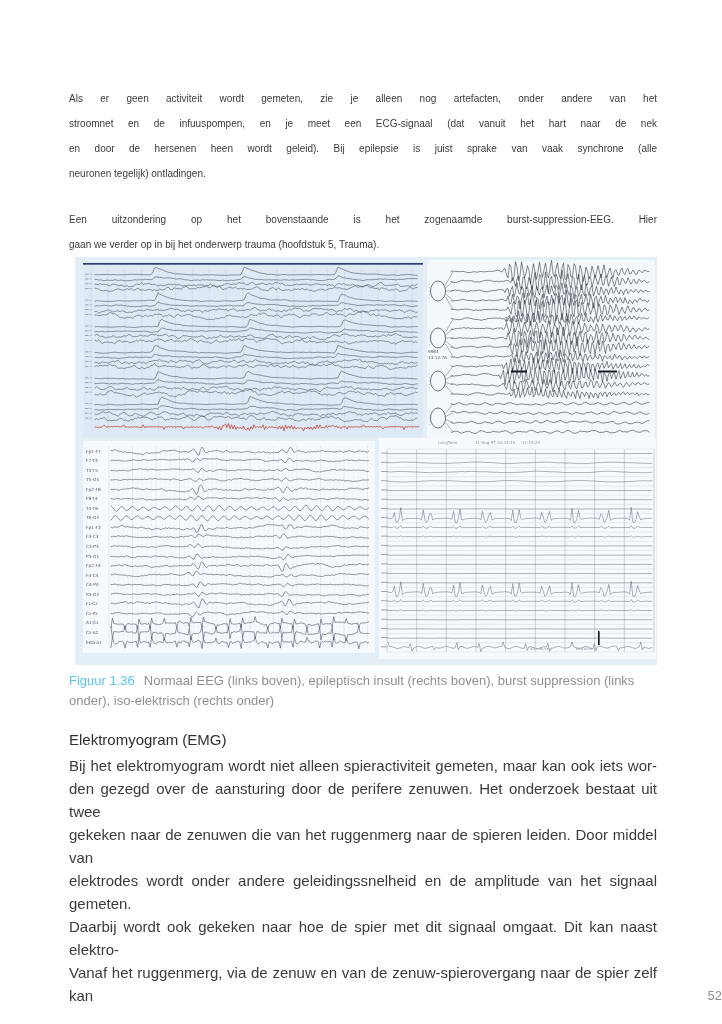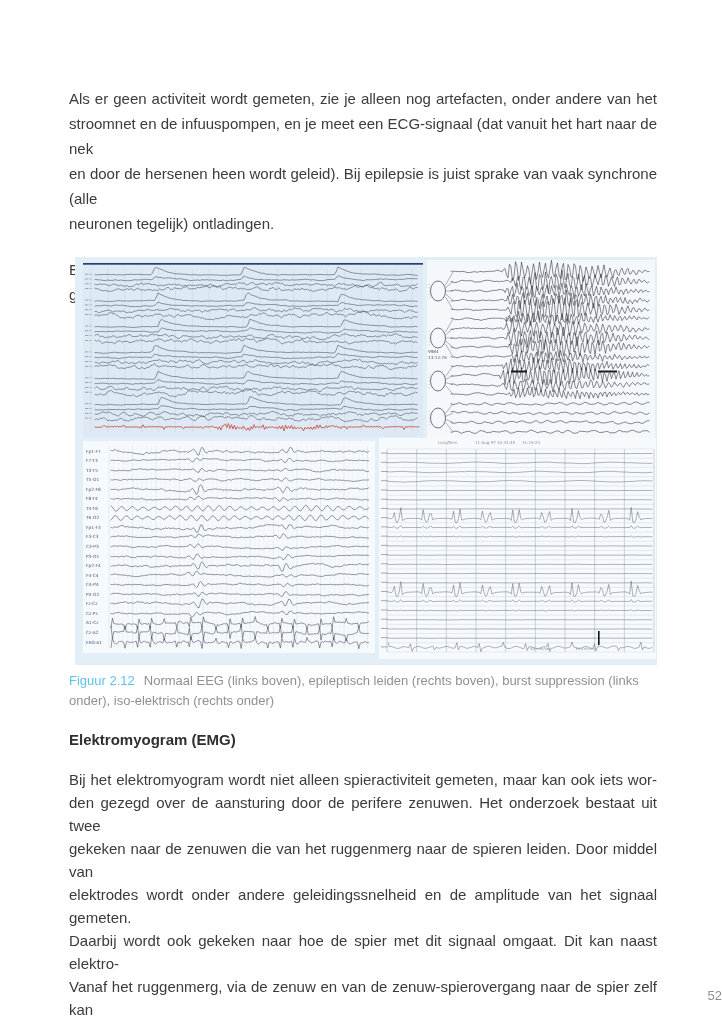--- a/index.html
+++ b/index.html
@@ -1,29 +1,29 @@
 <!DOCTYPE html>
 <html><head>
 <meta charset="utf-8">
 <style>
   *{margin:0;padding:0;box-sizing:border-box}
   html,body{background:#ffffff}
   body{width:722px;height:1024px;position:relative;font-family:"Liberation Sans",sans-serif;overflow:hidden}
   .page{position:absolute;inset:0;background:#fff}
   .running-header{position:absolute;top:20px;left:0;width:100%;text-align:center;font-size:13.5px;color:#8b8f93;letter-spacing:.3px}
-  .textblock{position:absolute;left:69px;top:86px;width:588px;color:#3b3b3b;font-size:15px;line-height:25px}
+  .textblock{position:absolute;left:69px;top:86px;width:588px;color:#3b3b3b;font-size:10px;line-height:25px}
   .para + .para{margin-top:21px}
   .jline{text-align:justify;text-align-last:justify}
   .jline.last{text-align:center;text-align-last:left}
   .figure{position:absolute;left:75px;top:257px;width:582px;height:408px;background:#e4eef7}
   .figure svg{display:block}
   .caption{position:absolute;left:69px;top:671px;width:588px;font-size:13px;line-height:20px;color:#8d9196}
   .caption .fig-label{color:#5fc3e8;margin-right:9px}
   .emg{position:absolute;left:69px;top:731px;width:588px;color:#3b3b3b}
-  .emg h3{font-size:15px;font-weight:bold;color:#2f2f2f;margin-bottom:20px}
+  .emg h3{font-size:15px;font-weight:normal;color:#2f2f2f;margin-bottom:6px}
   .emg .para{font-size:15px;line-height:23px}
   .page-number{position:absolute;top:988px;left:0;width:100%;text-align:right;font-size:13px;color:#8b8f93}
 </style>
 </head>
 <body>
 
 <div class="page">
 
   <div class="textblock">
     <div class="para" id="para1">
@@ -423,21 +423,21 @@
         <path d="M313.0 381.14L314.6 381.21L316.2 381.19L317.8 381.25L319.4 381.30L321.0 381.33L322.6 381.26L324.2 381.18L325.8 381.16L327.4 381.12L329.0 381.20L330.6 381.14L332.2 381.10L333.8 381.18L335.4 381.21L337.0 381.18L338.6 381.16L340.2 381.12L341.8 381.15L343.4 381.10L345.0 381.10L346.6 381.09L348.2 381.16L349.8 381.23L351.4 381.23L353.0 381.25L354.6 381.30L356.2 381.35L357.8 381.31L359.4 381.27L361.0 381.19L362.6 381.13L364.2 381.12L365.8 381.10L367.4 381.17L369.0 381.16L370.6 381.13L372.2 381.09L373.8 381.16L375.4 381.23L377.0 381.28L378.6 381.33L380.2 381.33L381.8 381.26L383.4 381.28L385.0 381.32L386.6 381.29L388.2 381.22L389.8 381.21L391.4 381.22L393.0 381.16L394.6 381.16L396.2 381.19L397.8 381.26L399.4 381.25L401.0 381.17L402.6 381.24L404.2 381.24L405.8 381.24L407.4 381.18L409.0 381.21L410.6 381.26L412.2 381.18L413.8 381.24L415.4 381.25L417.0 381.24L418.6 381.19L420.2 381.24L421.8 381.30L423.4 381.29L425.0 381.32L426.6 381.24L428.2 381.22L429.8 381.22L431.4 381.22L433.0 381.26L434.6 381.28L436.2 381.26L437.8 381.26L439.4 381.19L441.0 381.13L442.6 381.13L444.2 381.10L445.8 381.07L447.4 381.16L449.0 381.16L450.6 381.17L452.2 381.18L453.8 381.11L455.4 381.08L457.0 381.17L458.6 381.17L460.2 381.14L461.8 381.21L463.4 381.25L465.0 381.26L466.6 381.18L468.2 381.22L469.8 381.19L471.4 381.15L473.0 381.15L474.6 381.20L476.2 381.22L477.8 381.19L479.4 381.24L481.0 381.24L482.6 381.23L484.2 381.17L485.8 381.18L487.4 381.17L489.0 381.21L490.6 381.22L492.2 381.21L493.8 381.22L495.4 381.23L497.0 381.27L498.6 381.30L500.2 381.26L501.8 381.28L503.4 381.21L505.0 381.20L506.6 381.16L508.2 381.23L509.8 381.24L511.4 381.30L513.0 381.27L514.6 381.23L516.2 381.18L517.8 381.23L519.4 381.18L521.0 381.12L522.6 381.13L524.2 381.09L525.8 381.06L527.4 381.02L529.0 381.12L530.6 381.12L532.2 381.09L533.8 381.10L535.4 381.16L537.0 381.18L538.6 381.23L540.2 381.16L541.8 381.20L543.4 381.14L545.0 381.16L546.6 381.17L548.2 381.22L549.8 381.24L551.4 381.22L553.0 381.26L554.6 381.30L556.2 381.25L557.8 381.18L559.4 381.23L561.0 381.20L562.6 381.18L564.2 381.18L565.8 381.14L567.4 381.17L569.0 381.15L570.6 381.17L572.2 381.17L573.8 381.19L575.4 381.14L577.0 381.15" fill="none" stroke="#5d6474" stroke-width="0.5" stroke-linejoin="round" stroke-linecap="round"></path>
         <rect x="306" y="389.43" width="7" height="0.9" fill="#98a0b0"></rect>
         <path d="M313.0 385.66L314.6 389.67L316.2 389.53L317.8 389.99L319.4 390.48L321.0 391.25L322.6 391.36L324.2 391.24L325.8 390.77L327.4 389.94L329.0 389.71L330.6 389.69L332.2 390.30L333.8 390.72L335.4 386.82L337.0 394.37L338.6 390.97L340.2 390.34L341.8 389.63L343.4 389.46L345.0 389.72L346.6 390.16L348.2 391.01L349.8 391.30L351.4 391.18L353.0 390.79L354.6 390.28L356.2 389.63L357.8 389.31L359.4 392.93L361.0 390.39L362.6 390.93L364.2 391.17L365.8 390.85L367.4 390.44L369.0 389.88L370.6 389.51L372.2 389.50L373.8 389.85L375.4 390.61L377.0 391.02L378.6 391.23L380.2 390.74L381.8 385.64L383.4 392.84L385.0 389.50L386.6 389.48L388.2 389.96L389.8 390.72L391.4 391.08L393.0 391.20L394.6 390.77L396.2 390.32L397.8 389.75L399.4 389.47L401.0 389.88L402.6 390.62L404.2 386.49L405.8 394.66L407.4 391.25L409.0 390.64L410.6 390.01L412.2 389.40L413.8 389.29L415.4 389.56L417.0 390.14L418.6 390.64L420.2 390.80L421.8 390.68L423.4 390.03L425.0 389.47L426.6 389.39L428.2 385.18L429.8 390.31L431.4 390.91L433.0 391.58L434.6 391.54L436.2 391.03L437.8 390.29L439.4 389.63L441.0 389.54L442.6 389.53L444.2 390.21L445.8 390.85L447.4 391.46L449.0 391.44L450.6 386.45L452.2 393.49L453.8 389.93L455.4 389.61L457.0 389.95L458.6 390.69L460.2 391.11L461.8 391.42L463.4 391.48L465.0 391.05L466.6 390.43L468.2 389.81L469.8 389.80L471.4 390.01L473.0 386.32L474.6 394.56L476.2 391.40L477.8 391.07L479.4 390.65L481.0 389.85L482.6 389.47L484.2 389.42L485.8 389.92L487.4 390.67L489.0 390.99L490.6 390.93L492.2 390.83L493.8 390.41L495.4 389.79L497.0 384.97L498.6 389.88L500.2 390.27L501.8 391.12L503.4 391.51L505.0 391.34L506.6 390.99L508.2 390.19L509.8 389.47L511.4 389.52L513.0 389.89L514.6 390.70L516.2 391.28L517.8 391.44L519.4 386.74L521.0 393.76L522.6 389.83L524.2 389.24L525.8 389.26L527.4 389.62L529.0 390.37L530.6 390.83L532.2 391.09L533.8 390.76L535.4 390.01L537.0 389.31L538.6 388.97L540.2 389.08L541.8 389.52L543.4 393.55L545.0 390.69L546.6 390.86L548.2 390.67L549.8 390.20L551.4 389.62L553.0 389.49L554.6 389.72L556.2 390.24L557.8 390.84L559.4 391.32L561.0 391.28L562.6 390.73L564.2 390.00L565.8 385.16L567.4 392.98L569.0 390.02L570.6 390.48L572.2 391.08L573.8 391.43L575.4 391.07L577.0 390.58" fill="none" stroke="#5d6474" stroke-width="0.5" stroke-linejoin="round" stroke-linecap="round"></path>
         <text x="455" y="393" font-size="3.8" fill="#8d93a2" font-family="&quot;DejaVu Sans&quot;,sans-serif" text-anchor="start">30 mm/sec</text>
         <text x="500" y="393" font-size="3.8" fill="#8d93a2" font-family="&quot;DejaVu Sans&quot;,sans-serif" text-anchor="start">10 uV/mm</text>
         <rect x="523" y="374" width="1.6" height="14" fill="#14161c"></rect>
       </svg>
   </div>
 
   <div class="caption">
-    <span class="fig-label">Figuur 2.12</span><span>Normaal EEG (links boven), epileptisch leiden (rechts boven), burst suppression (links onder), iso-elektrisch (rechts onder)</span>
+    <span class="fig-label">Figuur 1.36</span><span>Normaal EEG (links boven), epileptisch insult (rechts boven), burst suppression (links onder), iso-elektrisch (rechts onder)</span>
   </div>
 
   <div class="emg">
     <h3>Elektromyogram (EMG)</h3>
     <div class="para" id="para3">
         <div class="jline">Bij het elektromyogram wordt niet alleen spieractiviteit gemeten, maar kan ook iets wor-</div>
         <div class="jline">den gezegd over de aansturing door de perifere zenuwen. Het onderzoek bestaat uit twee</div>
         <div class="jline">gekeken naar de zenuwen die van het ruggenmerg naar de spieren leiden. Door middel van</div>
         <div class="jline">elektrodes wordt onder andere geleidingssnelheid en de amplitude van het signaal gemeten.</div>
         <div class="jline">Daarbij wordt ook gekeken naar hoe de spier met dit signaal omgaat. Dit kan naast elektro-</div>

